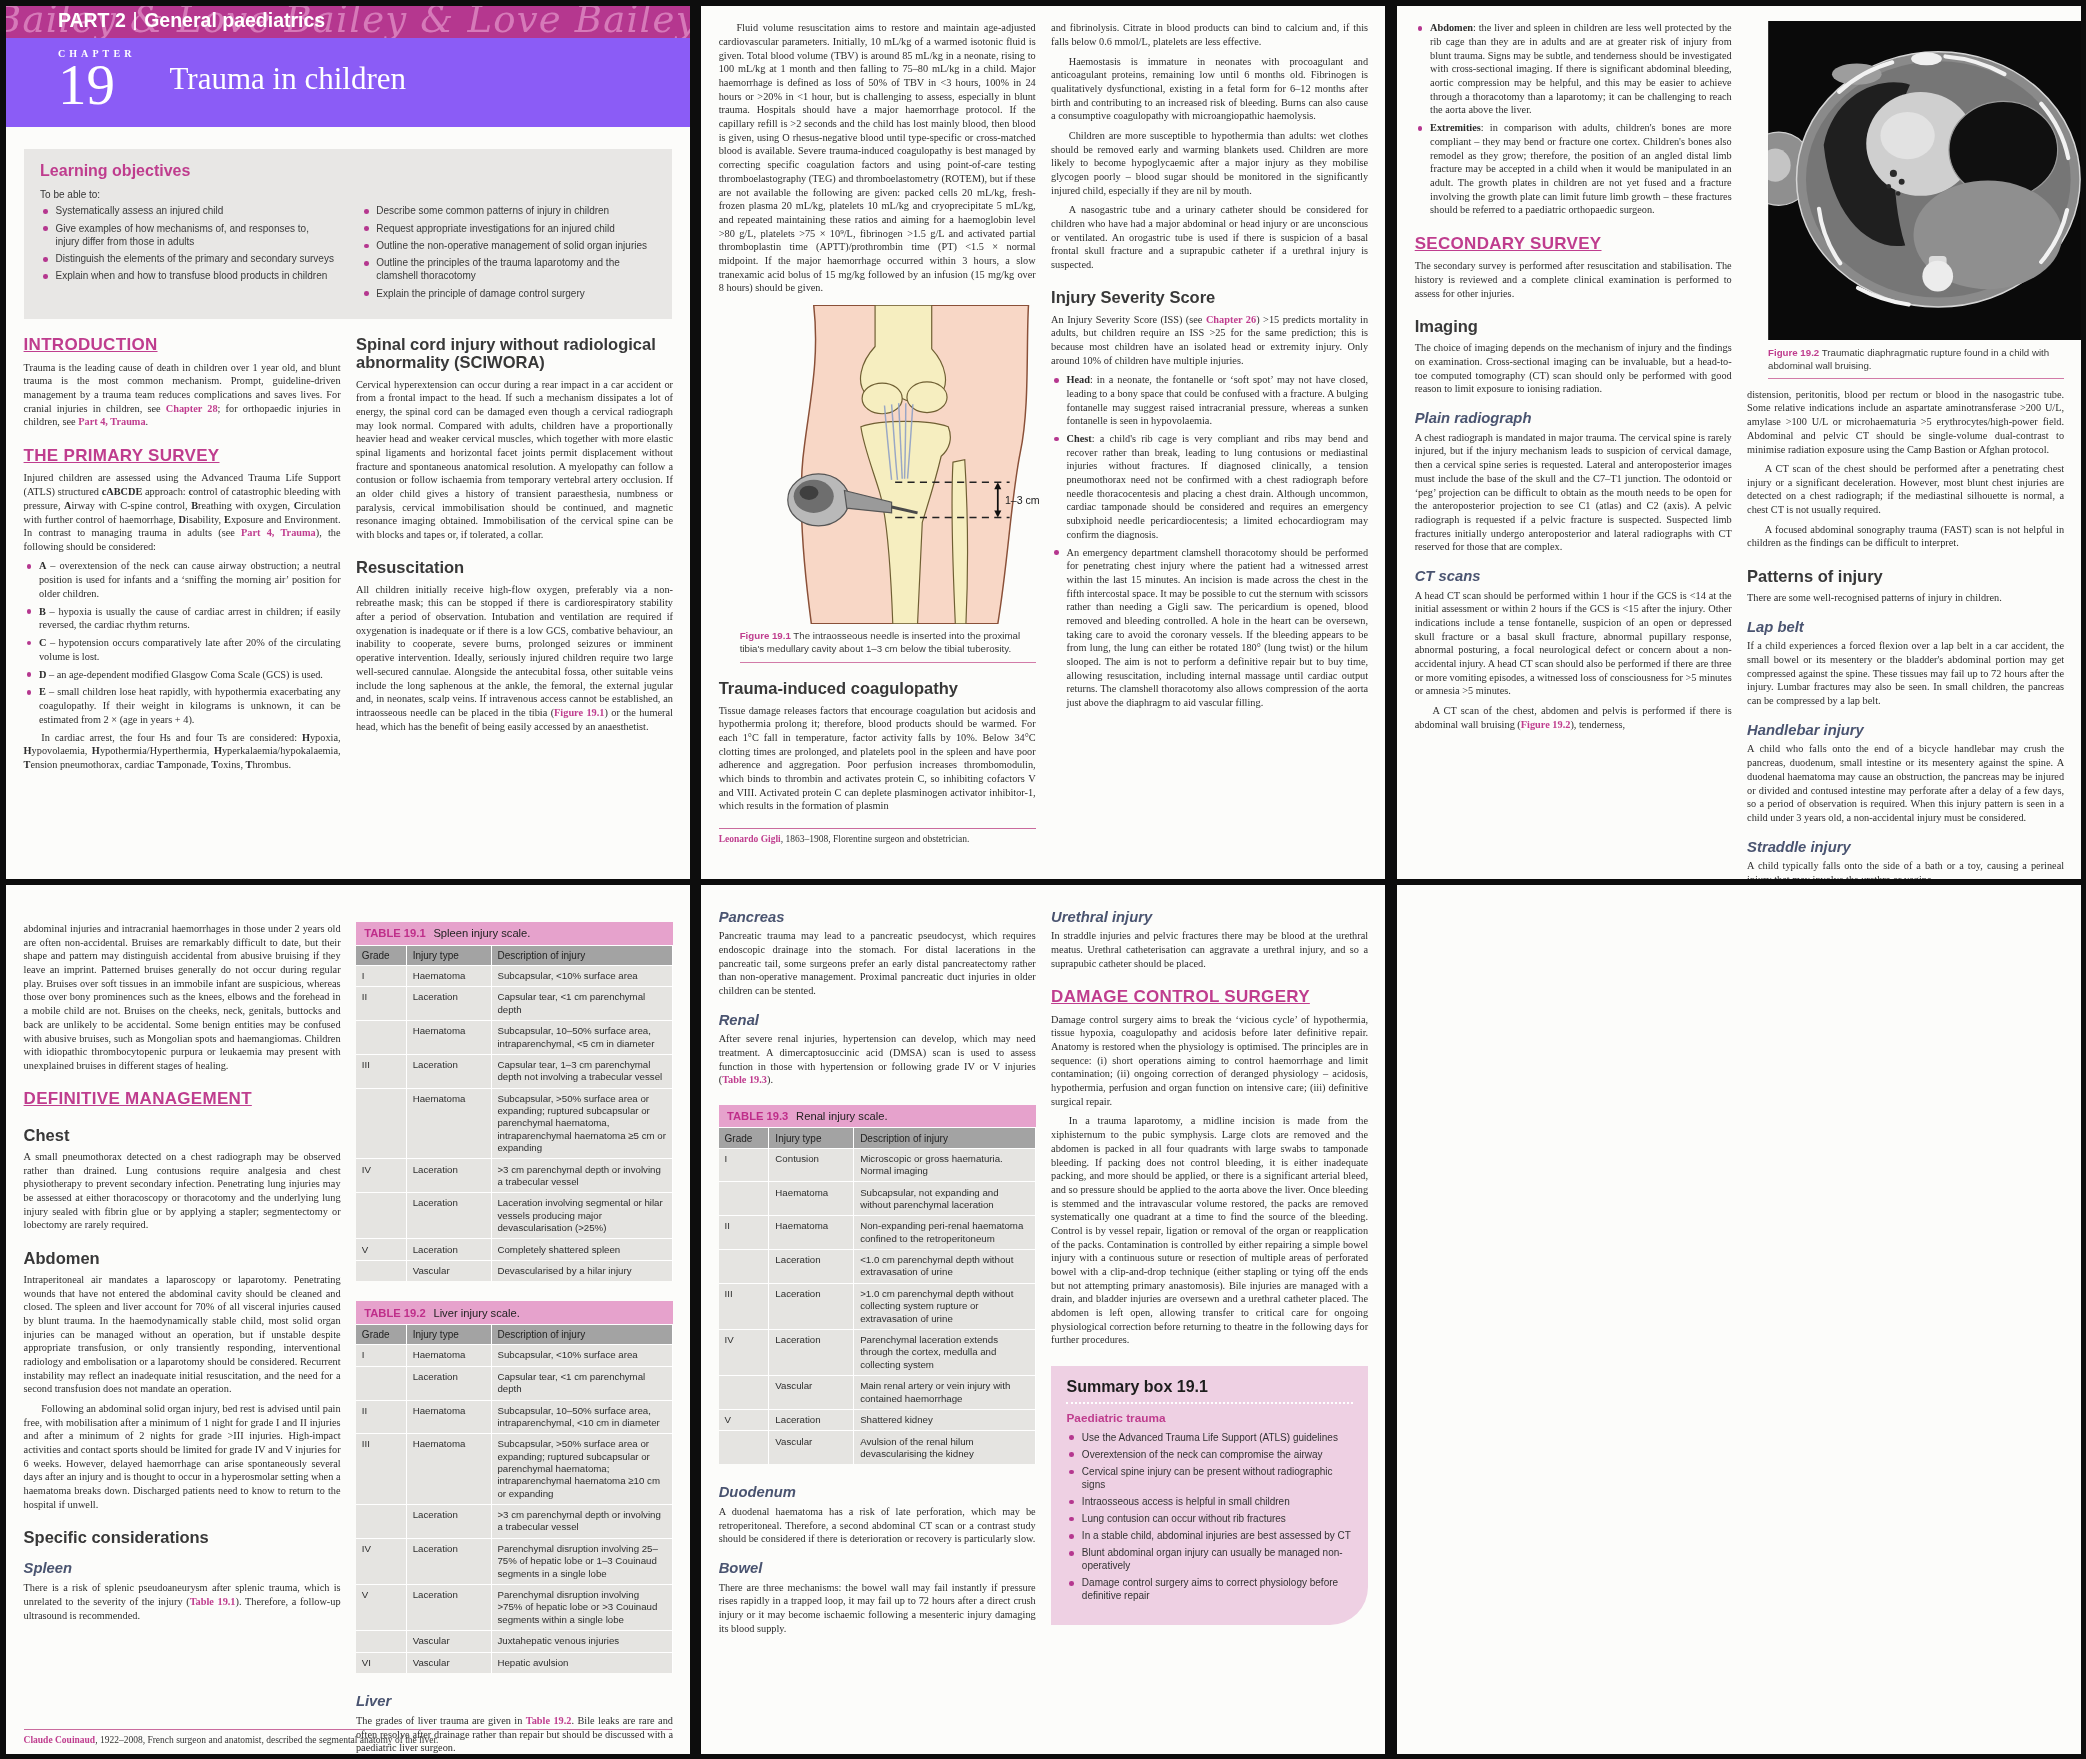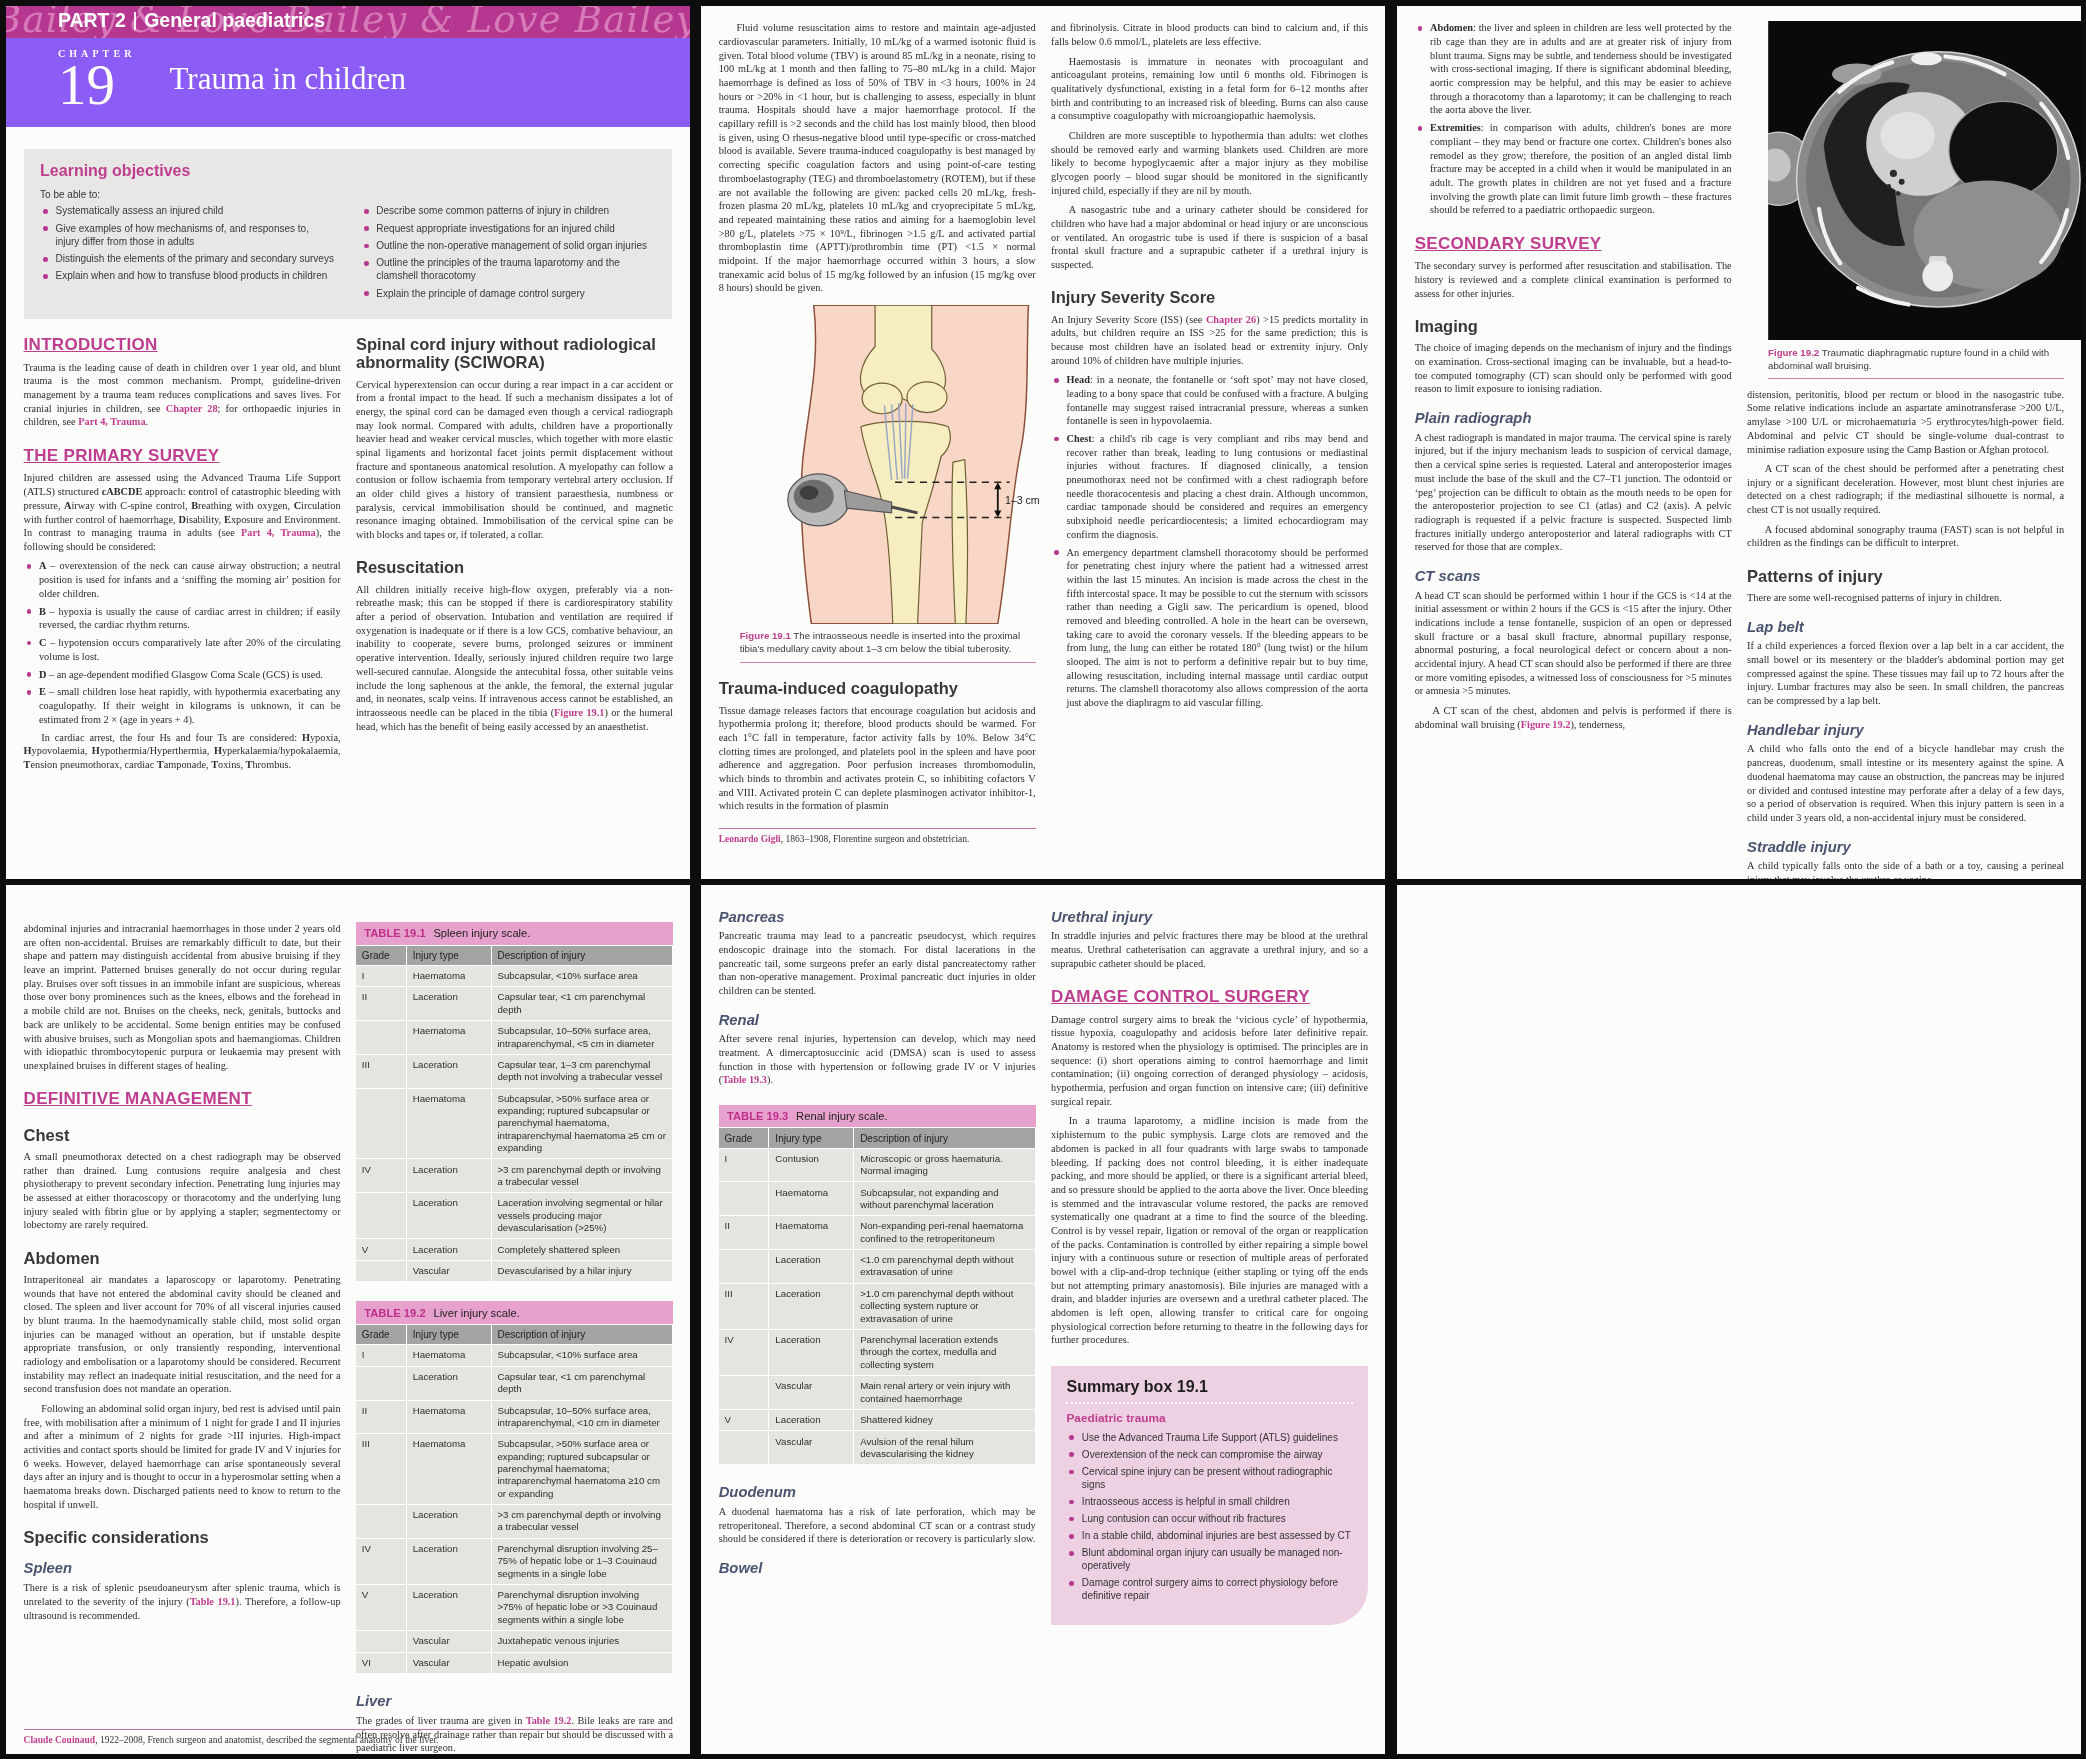--- a/index.html
+++ b/index.html
@@ -470,20 +470,21 @@
                 <td class="c-g"></td>
                 <td class="c-t">Vascular</td>
                 <td>Avulsion of the renal hilum devascularising the kidney</td>
               </tr>
             </tbody>
         </table>
       </div>
       <h4 class="h-ital">Duodenum</h4>
       <p class="body">A duodenal haematoma has a risk of late perforation, which may be retroperitoneal. Therefore, a second abdominal CT scan or a contrast study should be considered if there is deterioration or recovery is particularly slow.</p>
       <h4 class="h-ital">Bowel</h4>
+      <p class="body">There are three mechanisms: the bowel wall may fail instantly if pressure rises rapidly in a trapped loop, it may fail up to 72 hours after a direct crush injury or it may become ischaemic following a mesenteric injury damaging its blood supply.</p>
     </div>
     <div class="col">
       <h4 class="h-ital">Urethral injury</h4>
       <p class="body">In straddle injuries and pelvic fractures there may be blood at the urethral meatus. Urethral catheterisation can aggravate a urethral injury, and so a suprapubic catheter should be placed.</p>
       <h3 class="h-mag">DAMAGE CONTROL SURGERY</h3>
       <p class="body">Damage control surgery aims to break the ‘vicious cycle’ of hypothermia, tissue hypoxia, coagulopathy and acidosis before later definitive repair. Anatomy is restored when the physiology is optimised. The principles are in sequence: (i) short operations aiming to control haemorrhage and limit contamination; (ii) ongoing correction of deranged physiology – acidosis, hypothermia, perfusion and organ function on intensive care; (iii) definitive surgical repair.</p>
       <p class="body indent">In a trauma laparotomy, a midline incision is made from the xiphisternum to the pubic symphysis. Large clots are removed and the abdomen is packed in all four quadrants with large swabs to tamponade bleeding. If packing does not control bleeding, it is either inadequate packing, and more should be applied, or there is a significant arterial bleed, and so pressure should be applied to the aorta above the liver. Once bleeding is stemmed and the intravascular volume restored, the packs are removed systematically one quadrant at a time to find the source of the bleeding. Control is by vessel repair, ligation or removal of the organ or reapplication of the packs. Contamination is controlled by either repairing a simple bowel injury with a continuous suture or resection of multiple areas of perforated bowel with a clip-and-drop technique (either stapling or tying off the ends but not attempting primary anastomosis). Bile injuries are managed with a drain, and bladder injuries are oversewn and a urethral catheter placed. The abdomen is left open, allowing transfer to critical care for ongoing physiological correction before returning to theatre in the following days for further procedures.</p>
       <aside class="sumbox">
         <h3 class="sum-title">Summary box 19.1</h3>
         <div class="sum-sep"></div>

